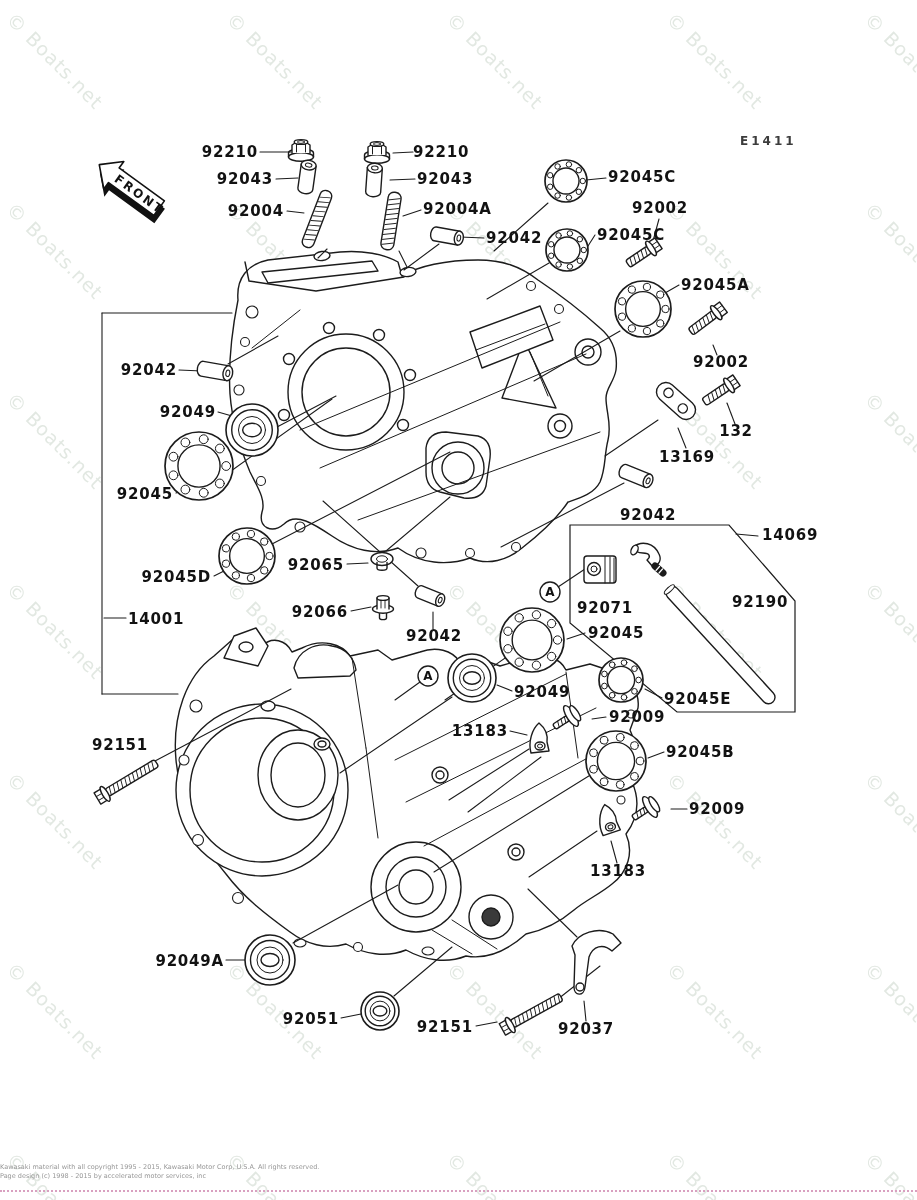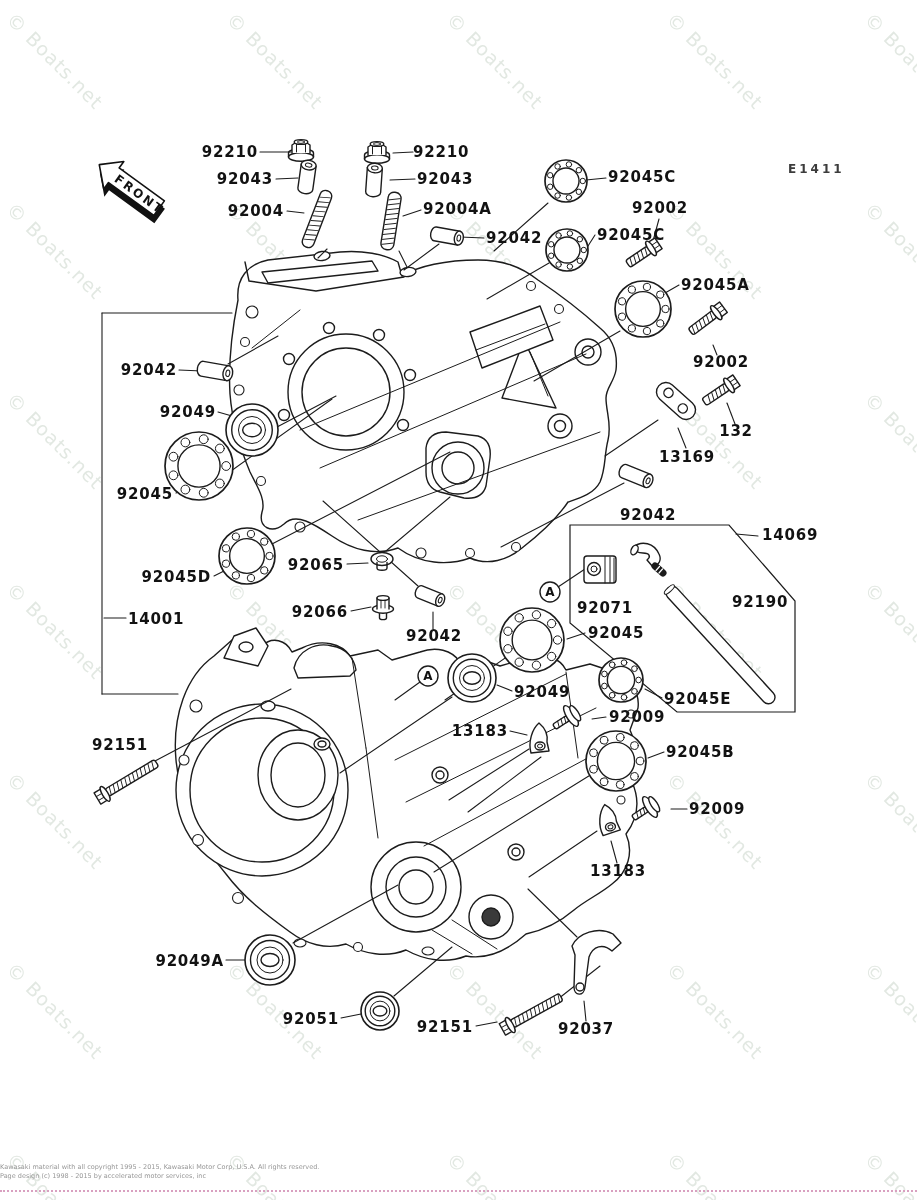--- a/index.html
+++ b/index.html
@@ -5,22 +5,22 @@
   html,body{margin:0;padding:0;background:#fff;}
   #stage{position:relative;width:917px;height:1200px;background:#fff;overflow:hidden;
          font-family:"DejaVu Sans",sans-serif;}
   #wm-layer{position:absolute;inset:0;z-index:0;}
   .wm{position:absolute;font-size:19px;font-weight:500;white-space:nowrap;
       transform:rotate(45deg);transform-origin:left top;letter-spacing:1px;}
   #diagram-svg{position:absolute;left:0;top:0;z-index:1;}
   .plabel{font-family:"DejaVu Sans",sans-serif;font-weight:bold;font-size:15px;
           letter-spacing:0.8px;fill:#121212;}
   .callout-txt{font-family:"DejaVu Sans",sans-serif;font-weight:bold;font-size:12px;fill:#121212;}
-  #diagram-code{position:absolute;left:788px;top:134px;z-index:2;font-size:12px;
-      font-weight:bold;letter-spacing:3px;color:#3c3c3c;margin-top:28px;}
+  #diagram-code{position:absolute;left:740px;top:134px;z-index:2;font-size:12px;
+      font-weight:bold;letter-spacing:3px;color:#3c3c3c;}
   #footer{position:absolute;left:0;right:0;top:1163px;z-index:2;
       font-size:6.5px;line-height:8.5px;color:#979797;}
   #dotline{position:absolute;left:0;right:0;top:1190px;z-index:2;border-top:2px dotted #d9a0c0;}
   .front-text{font-family:"DejaVu Sans",sans-serif;font-weight:bold;font-size:12px;
       letter-spacing:2.4px;fill:#111;}
 </style>
 </head>
 <body>
 
 <div id="stage">

